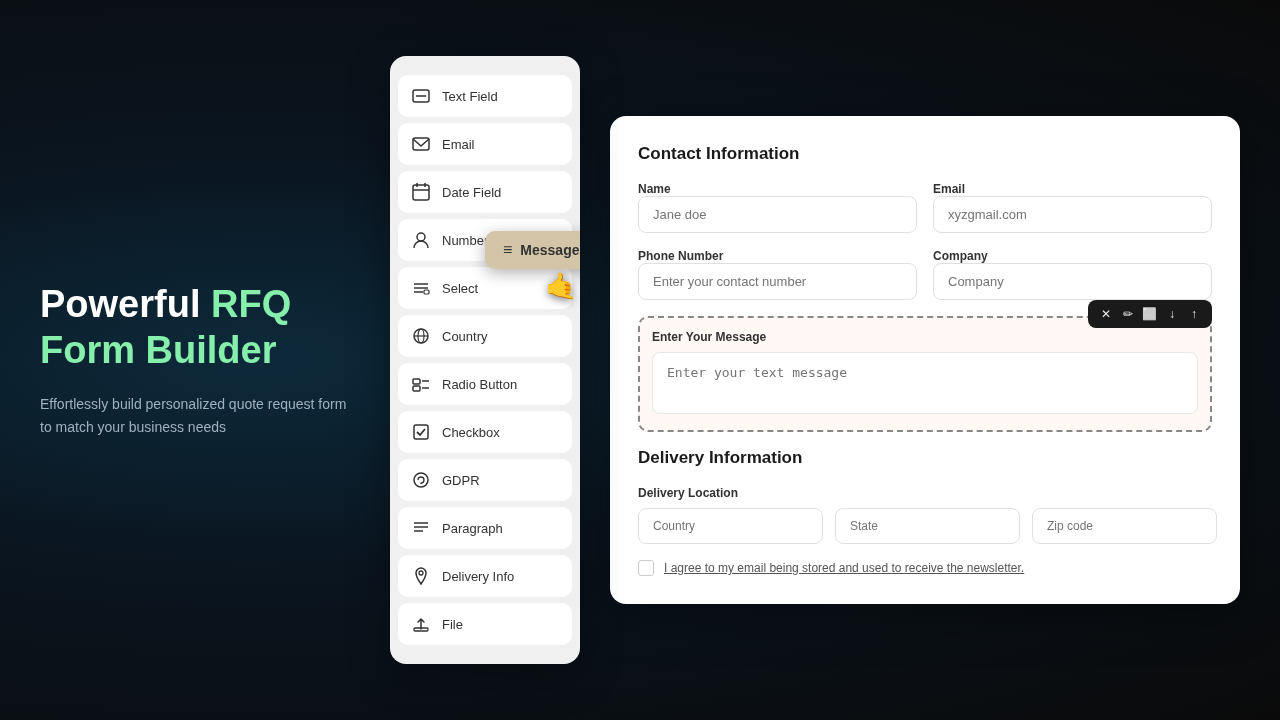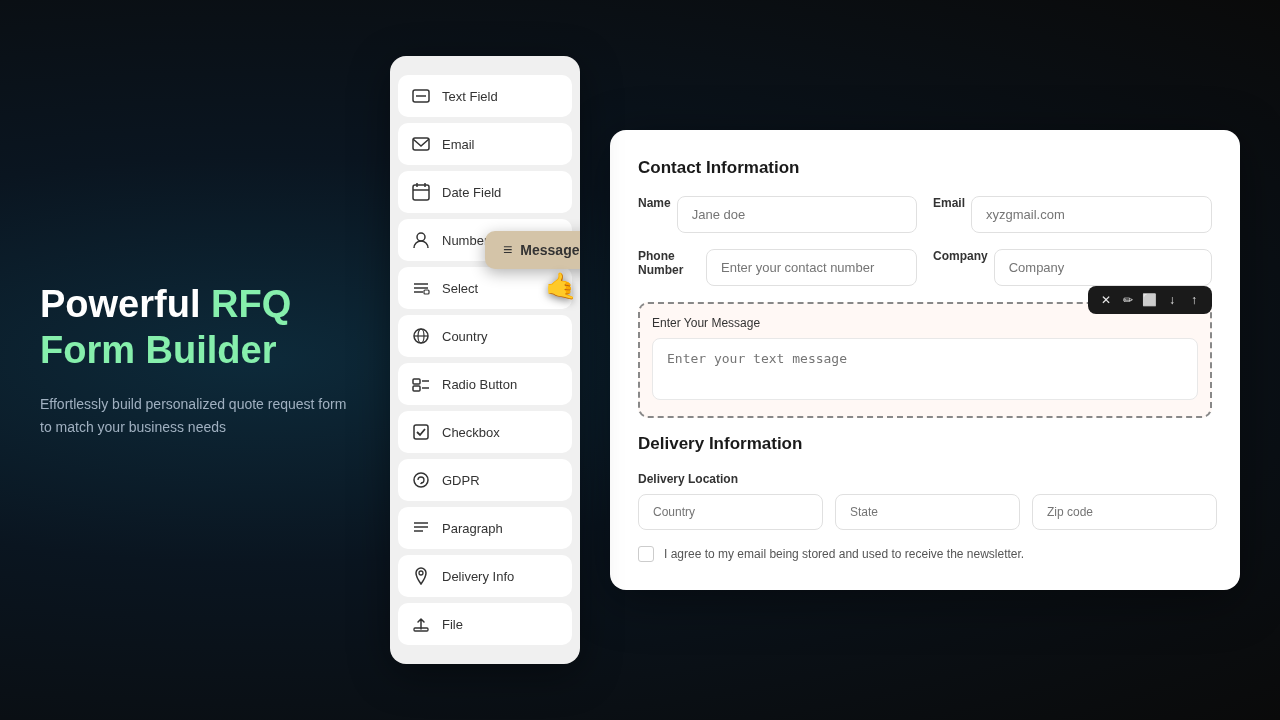--- a/index.html
+++ b/index.html
@@ -151,22 +151,21 @@
 
     .form-row {
       display: flex;
       gap: 16px;
       margin-bottom: 16px;
     }
 
     .form-group {
       flex: 1;
       display: flex;
-      flex-direction: row;
-      gap: 6px;
+      flex-direction: column;
     }
 
     .form-label {
       font-size: 12px;
       font-weight: 600;
       color: #333;
     }
 
     .form-input {
       border: 1.5px solid #e0e0e0;
@@ -184,21 +183,21 @@
       border: 2px dashed #888;
       border-radius: 10px;
       padding: 12px;
       background: #fff8f5;
       position: relative;
       margin-bottom: 16px;
     }
 
     .message-field-label {
       font-size: 12px;
-      font-weight: 400;
+      font-weight: 700;
       color: #333;
       margin-bottom: 8px;
     }
 
     .message-textarea {
       width: 100%;
       border: 1.5px solid #e8e8e8;
       border-radius: 8px;
       padding: 12px 14px;
       font-size: 13px;
@@ -266,20 +265,21 @@
       border: 1.5px solid #ccc;
       border-radius: 3px;
       background: #fff;
       flex-shrink: 0;
       cursor: pointer;
     }
 
     .checkbox-label {
       font-size: 12px;
       color: #555;
+      text-decoration: underline;
     }
 
     
     .form-panel::-webkit-scrollbar { width: 0; }
   </style>
 </head>
 <body>
 
 <div class="bg"></div>
 

